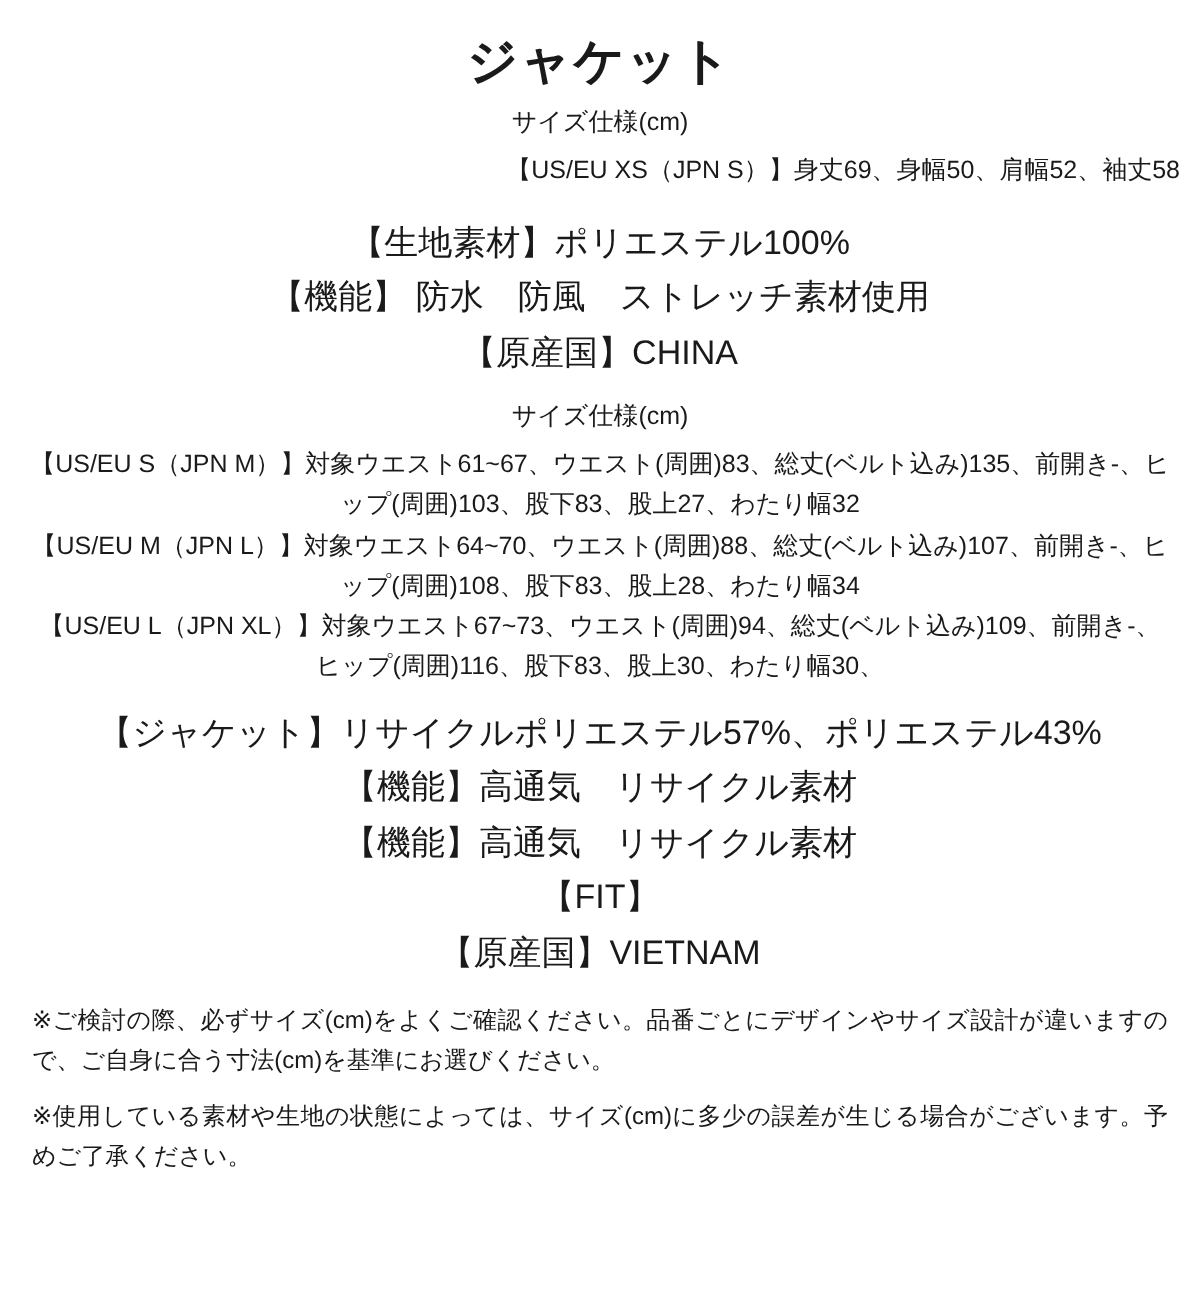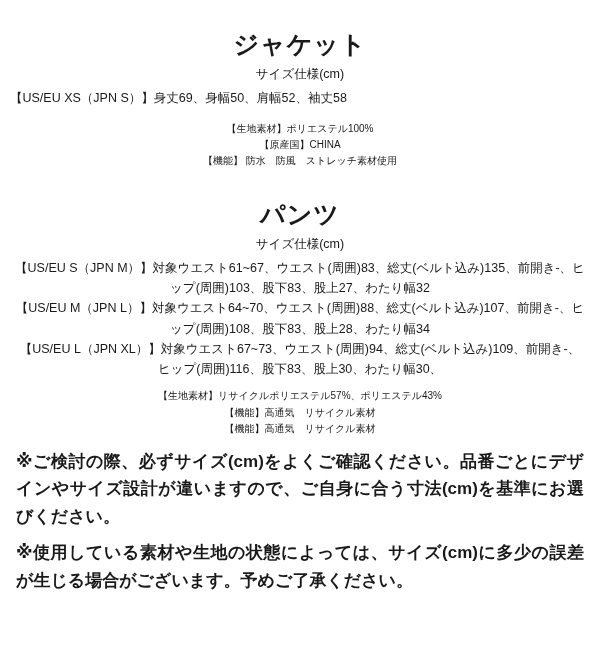--- a/index.html
+++ b/index.html
@@ -19,92 +19,92 @@
     height: 650px;
     box-sizing: border-box;
     padding: 8px 6px 0 6px;
     position: relative;
   }
   .section-title {
     text-align: center;
     font-size: 25px;
     font-weight: bold;
     letter-spacing: 1px;
-    margin: 22px 0 6px 0;
+    margin: 9px 0 6px 0;
     line-height: 1.15;
   }
   .sub-title {
     text-align: center;
     font-size: 12.5px;
     margin: 0 0 4px 0;
     line-height: 1.5;
   }
   .spec-line {
-    text-align: left;
+    text-align: right;
     font-size: 12.5px;
     line-height: 1.62;
     margin: 0;
     padding: 0 4px;
   }
   .spec-line.wrap {
     text-align: center;
     padding: 0 8px;
   }
   .gap-sm { height: 9px; }
   .gap-md { height: 13px; }
   .meta-line {
     text-align: center;
-    font-size: 10px;
+    font-size: 17px;
     line-height: 1.62;
     margin: 0;
   }
   .notes {
     margin-top: 11px;
     padding: 0 10px;
   }
   .note {
-    font-size: 17px;
+    font-size: 12px;
     line-height: 1.62;
     text-align: justify;
     text-justify: inter-character;
     margin: 0 0 9px 0;
-    font-weight: bold;
   }
   .note:last-child { margin-bottom: 0; }
 </style>
 </head>
 <body>
 
 <div class="page">
 
   <h1 class="section-title">ジャケット</h1>
   <div class="sub-title">サイズ仕様(cm)</div>
 
   <div class="spec-line">【US/EU XS（JPN S）】身丈69、身幅50、肩幅52、袖丈58</div>
 
   <div class="gap-md"></div>
 
   <div class="meta-line">【生地素材】ポリエステル100%</div>
+  <div class="meta-line">【機能】 防水　防風　ストレッチ素材使用</div>
   <div class="meta-line">【原産国】CHINA</div>
-  <div class="meta-line">【機能】 防水　防風　ストレッチ素材使用</div>
 
   <div class="gap-sm"></div>
 
-  <h1 class="section-title">パンツ</h1>
   <div class="sub-title">サイズ仕様(cm)</div>
 
   <div class="spec-line wrap">【US/EU S（JPN M）】対象ウエスト61~67、ウエスト(周囲)83、総丈(ベルト込み)135、前開き-、ヒップ(周囲)103、股下83、股上27、わたり幅32</div>
   <div class="spec-line wrap">【US/EU M（JPN L）】対象ウエスト64~70、ウエスト(周囲)88、総丈(ベルト込み)107、前開き-、ヒップ(周囲)108、股下83、股上28、わたり幅34</div>
   <div class="spec-line wrap">【US/EU L（JPN XL）】対象ウエスト67~73、ウエスト(周囲)94、総丈(ベルト込み)109、前開き-、ヒップ(周囲)116、股下83、股上30、わたり幅30、</div>
 
   <div class="gap-sm"></div>
 
-  <div class="meta-line">【生地素材】リサイクルポリエステル57%、ポリエステル43%</div>
+  <div class="meta-line">【ジャケット】リサイクルポリエステル57%、ポリエステル43%</div>
   <div class="meta-line">【機能】高通気　リサイクル素材</div>
   <div class="meta-line">【機能】高通気　リサイクル素材</div>
+  <div class="meta-line">【FIT】</div>
+  <div class="meta-line">【原産国】VIETNAM</div>
 
   <div class="notes">
     <p class="note">※ご検討の際、必ずサイズ(cm)をよくご確認ください。品番ごとにデザインやサイズ設計が違いますので、ご自身に合う寸法(cm)を基準にお選びください。</p>
     <p class="note">※使用している素材や生地の状態によっては、サイズ(cm)に多少の誤差が生じる場合がございます。予めご了承ください。</p>
 
   </div>
 
 </div>
 
 </body></html>

